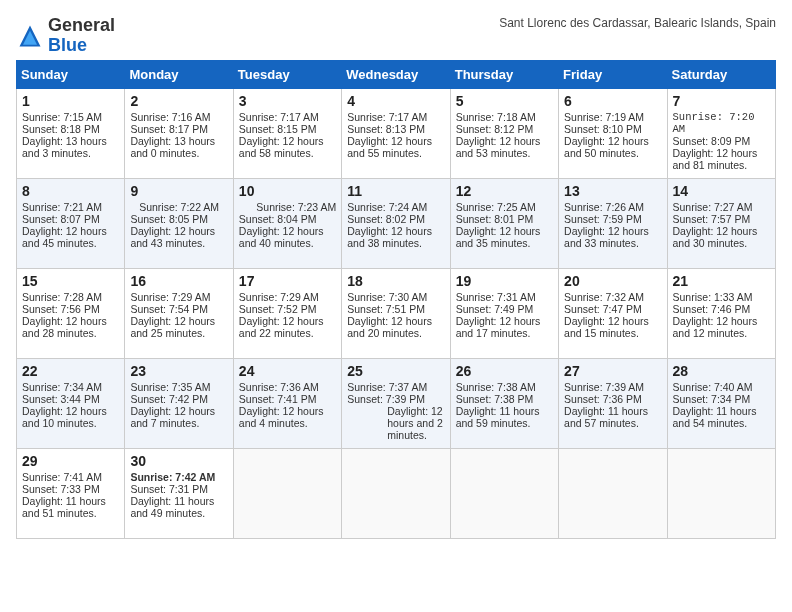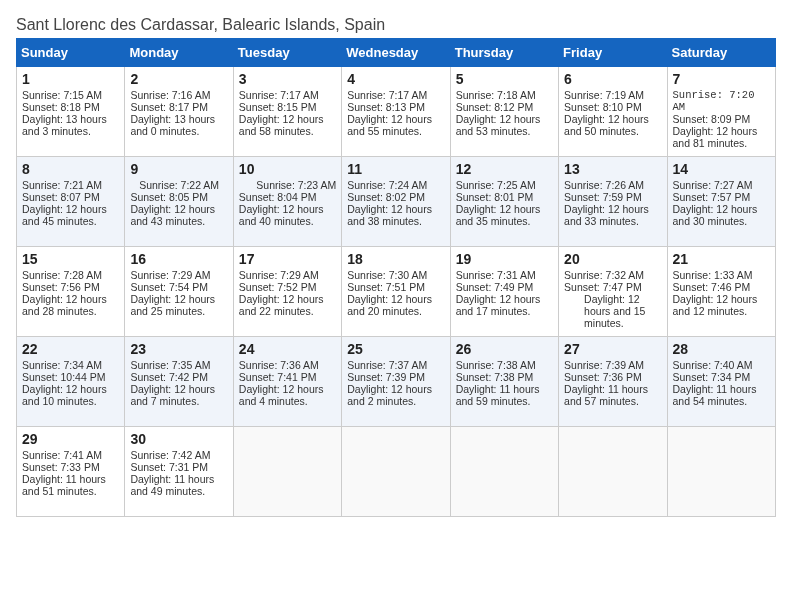--- a/index.html
+++ b/index.html
@@ -34,21 +34,21 @@
     }
     .title-block {
       text-align: right;
     }
     .cal-title {
       font-size: 36px;
       font-weight: bold;
       color: #222;
     }
     .cal-subtitle {
-      font-size: 16px;
+      font-size: 12px;
       color: #444;
     }
     table {
       width: 100%;
       border-collapse: collapse;
       table-layout: fixed;
     }
     thead tr th {
       background: #1565c0;
       color: #fff;
@@ -80,20 +80,30 @@
       margin-bottom: 2px;
     }
     .cell-empty {
       background: #f9f9f9 !important;
     }
   </style>
 </head>
 <body>
 
 <div class="header">
+  <div class="logo">
+    <svg class="logo-icon" viewBox="0 0 32 32" xmlns="http://www.w3.org/2000/svg">
+      <polygon points="16,4 28,28 4,28" fill="#1565c0"></polygon>
+      <polygon points="16,10 24,26 8,26" fill="#42a5f5"></polygon>
+    </svg>
+    <div class="logo-text">
+      <span class="logo-general">General</span><br>
+      <span class="logo-blue">Blue</span>
+    </div>
+  </div>
   <div class="title-block">
     <div class="cal-subtitle">Sant Llorenc des Cardassar, Balearic Islands, Spain</div>
   </div>
 </div>
 
 <table>
   <thead>
     <tr id="header-row">
         <th>Sunday</th>
         <th>Monday</th>
@@ -221,53 +231,53 @@
         <td>
           <span class="day-num">19</span>
           <span style="display: block;">Sunrise: 7:31 AM</span>
           <span style="display: block;">Sunset: 7:49 PM</span>
           <span style="display: block;">Daylight: 12 hours and 17 minutes.</span>
         </td>
         <td>
           <span class="day-num">20</span>
           <span style="display: block;">Sunrise: 7:32 AM</span>
           <span style="display: block;">Sunset: 7:47 PM</span>
-          <span style="display: block; margin-left: 20px;">Daylight: 12 hours and 15 minutes.</span>
+          <span style="display: block;">Daylight: 12 hours and 15 minutes.</span>
         </td>
         <td>
           <span class="day-num">21</span>
           <span style="display: block;">Sunrise: 1:33 AM</span>
           <span style="display: block;">Sunset: 7:46 PM</span>
           <span style="display: block;">Daylight: 12 hours and 12 minutes.</span>
         </td>
       </tr>
       <tr>
         <td>
           <span class="day-num">22</span>
           <span style="display: block;">Sunrise: 7:34 AM</span>
-          <span style="display: block;">Sunset: 10:44 PM</span>
+          <span style="display: block;">Sunset: 3:44 PM</span>
           <span style="display: block;">Daylight: 12 hours and 10 minutes.</span>
         </td>
         <td>
           <span class="day-num">23</span>
           <span style="display: block;">Sunrise: 7:35 AM</span>
           <span style="display: block;">Sunset: 7:42 PM</span>
           <span style="display: block;">Daylight: 12 hours and 7 minutes.</span>
         </td>
         <td>
           <span class="day-num">24</span>
           <span style="display: block;">Sunrise: 7:36 AM</span>
           <span style="display: block;">Sunset: 7:41 PM</span>
           <span style="display: block;">Daylight: 12 hours and 4 minutes.</span>
         </td>
         <td>
           <span class="day-num">25</span>
           <span style="display: block;">Sunrise: 7:37 AM</span>
           <span style="display: block;">Sunset: 7:39 PM</span>
-          <span style="display: block;">Daylight: 12 hours and 2 minutes.</span>
+          <span style="display: block; margin-left: 40px;">Daylight: 12 hours and 2 minutes.</span>
         </td>
         <td>
           <span class="day-num">26</span>
           <span style="display: block;">Sunrise: 7:38 AM</span>
           <span style="display: block;">Sunset: 7:38 PM</span>
           <span style="display: block;">Daylight: 11 hours and 59 minutes.</span>
         </td>
         <td>
           <span class="day-num">27</span>
           <span style="display: block;">Sunrise: 7:39 AM</span>
@@ -283,21 +293,21 @@
       </tr>
       <tr>
         <td>
           <span class="day-num">29</span>
           <span style="display: block;">Sunrise: 7:41 AM</span>
           <span style="display: block;">Sunset: 7:33 PM</span>
           <span style="display: block;">Daylight: 11 hours and 51 minutes.</span>
         </td>
         <td>
           <span class="day-num">30</span>
-          <span style="display: block;">Sunrise: 7:42 AM</span>
+          <span style="display: block; font-weight: bold;">Sunrise: 7:42 AM</span>
           <span style="display: block;">Sunset: 7:31 PM</span>
           <span style="display: block;">Daylight: 11 hours and 49 minutes.</span>
         </td>
         <td class="cell-empty"></td>
         <td class="cell-empty"></td>
         <td class="cell-empty"></td>
         <td class="cell-empty"></td>
         <td class="cell-empty"></td>
       </tr>
     </tbody>

